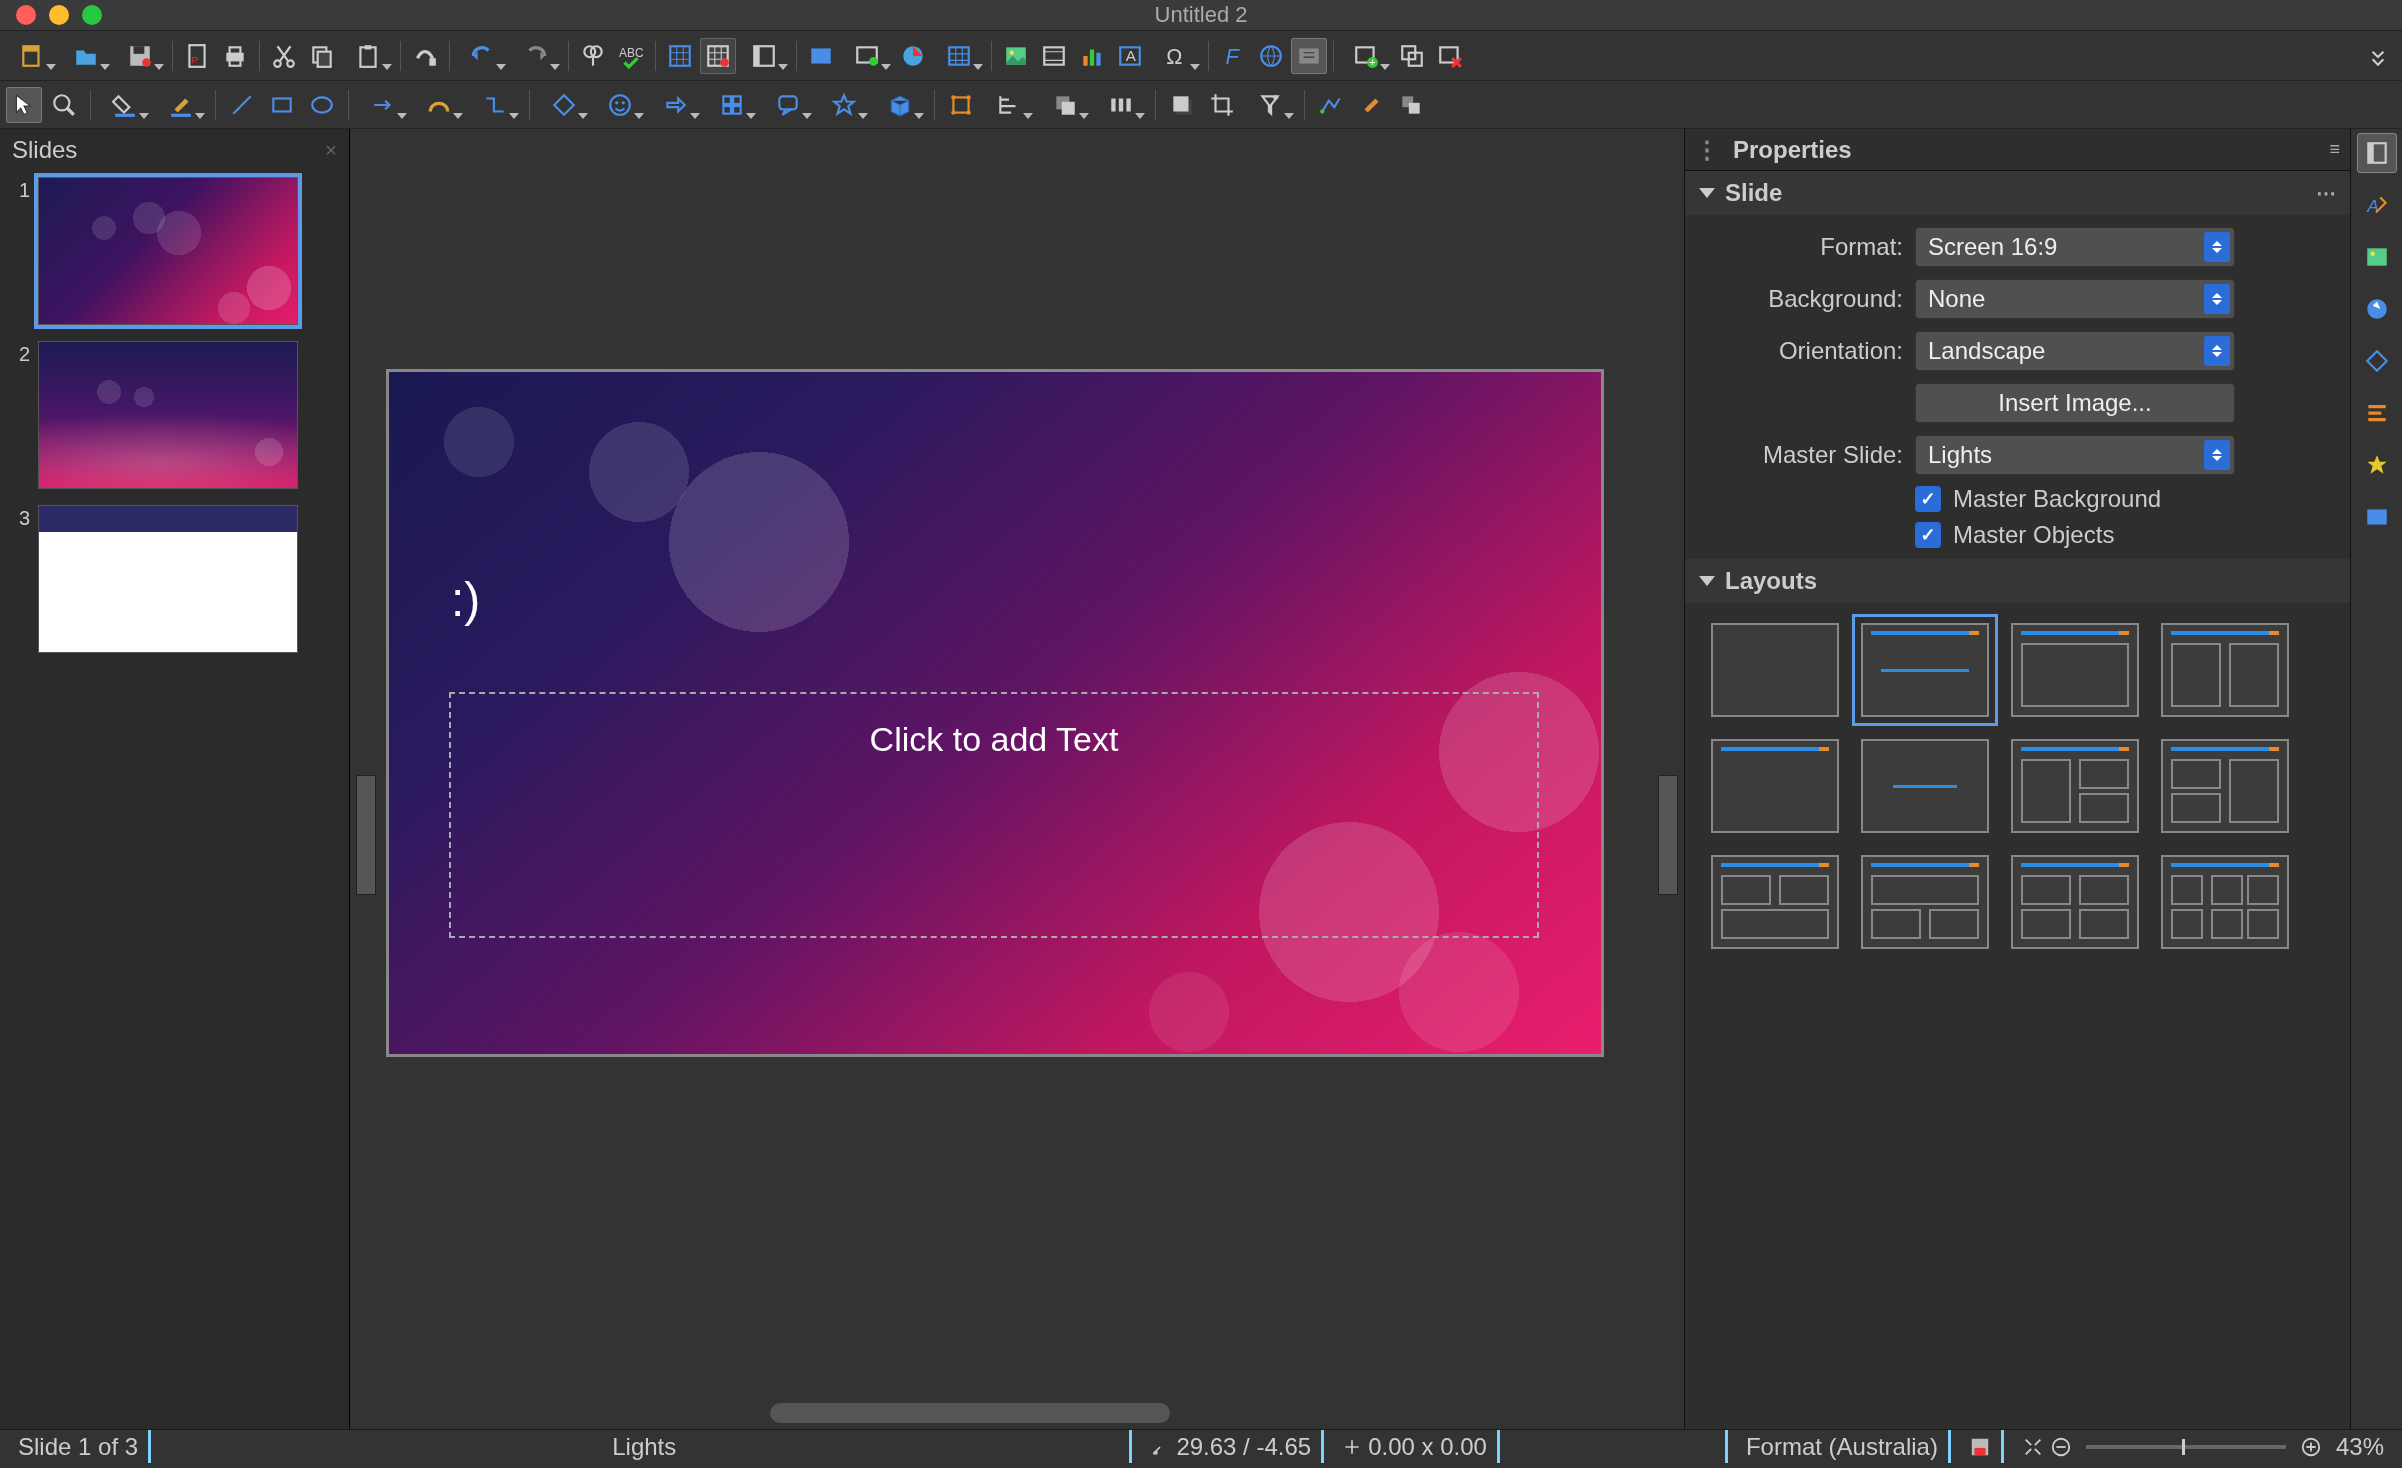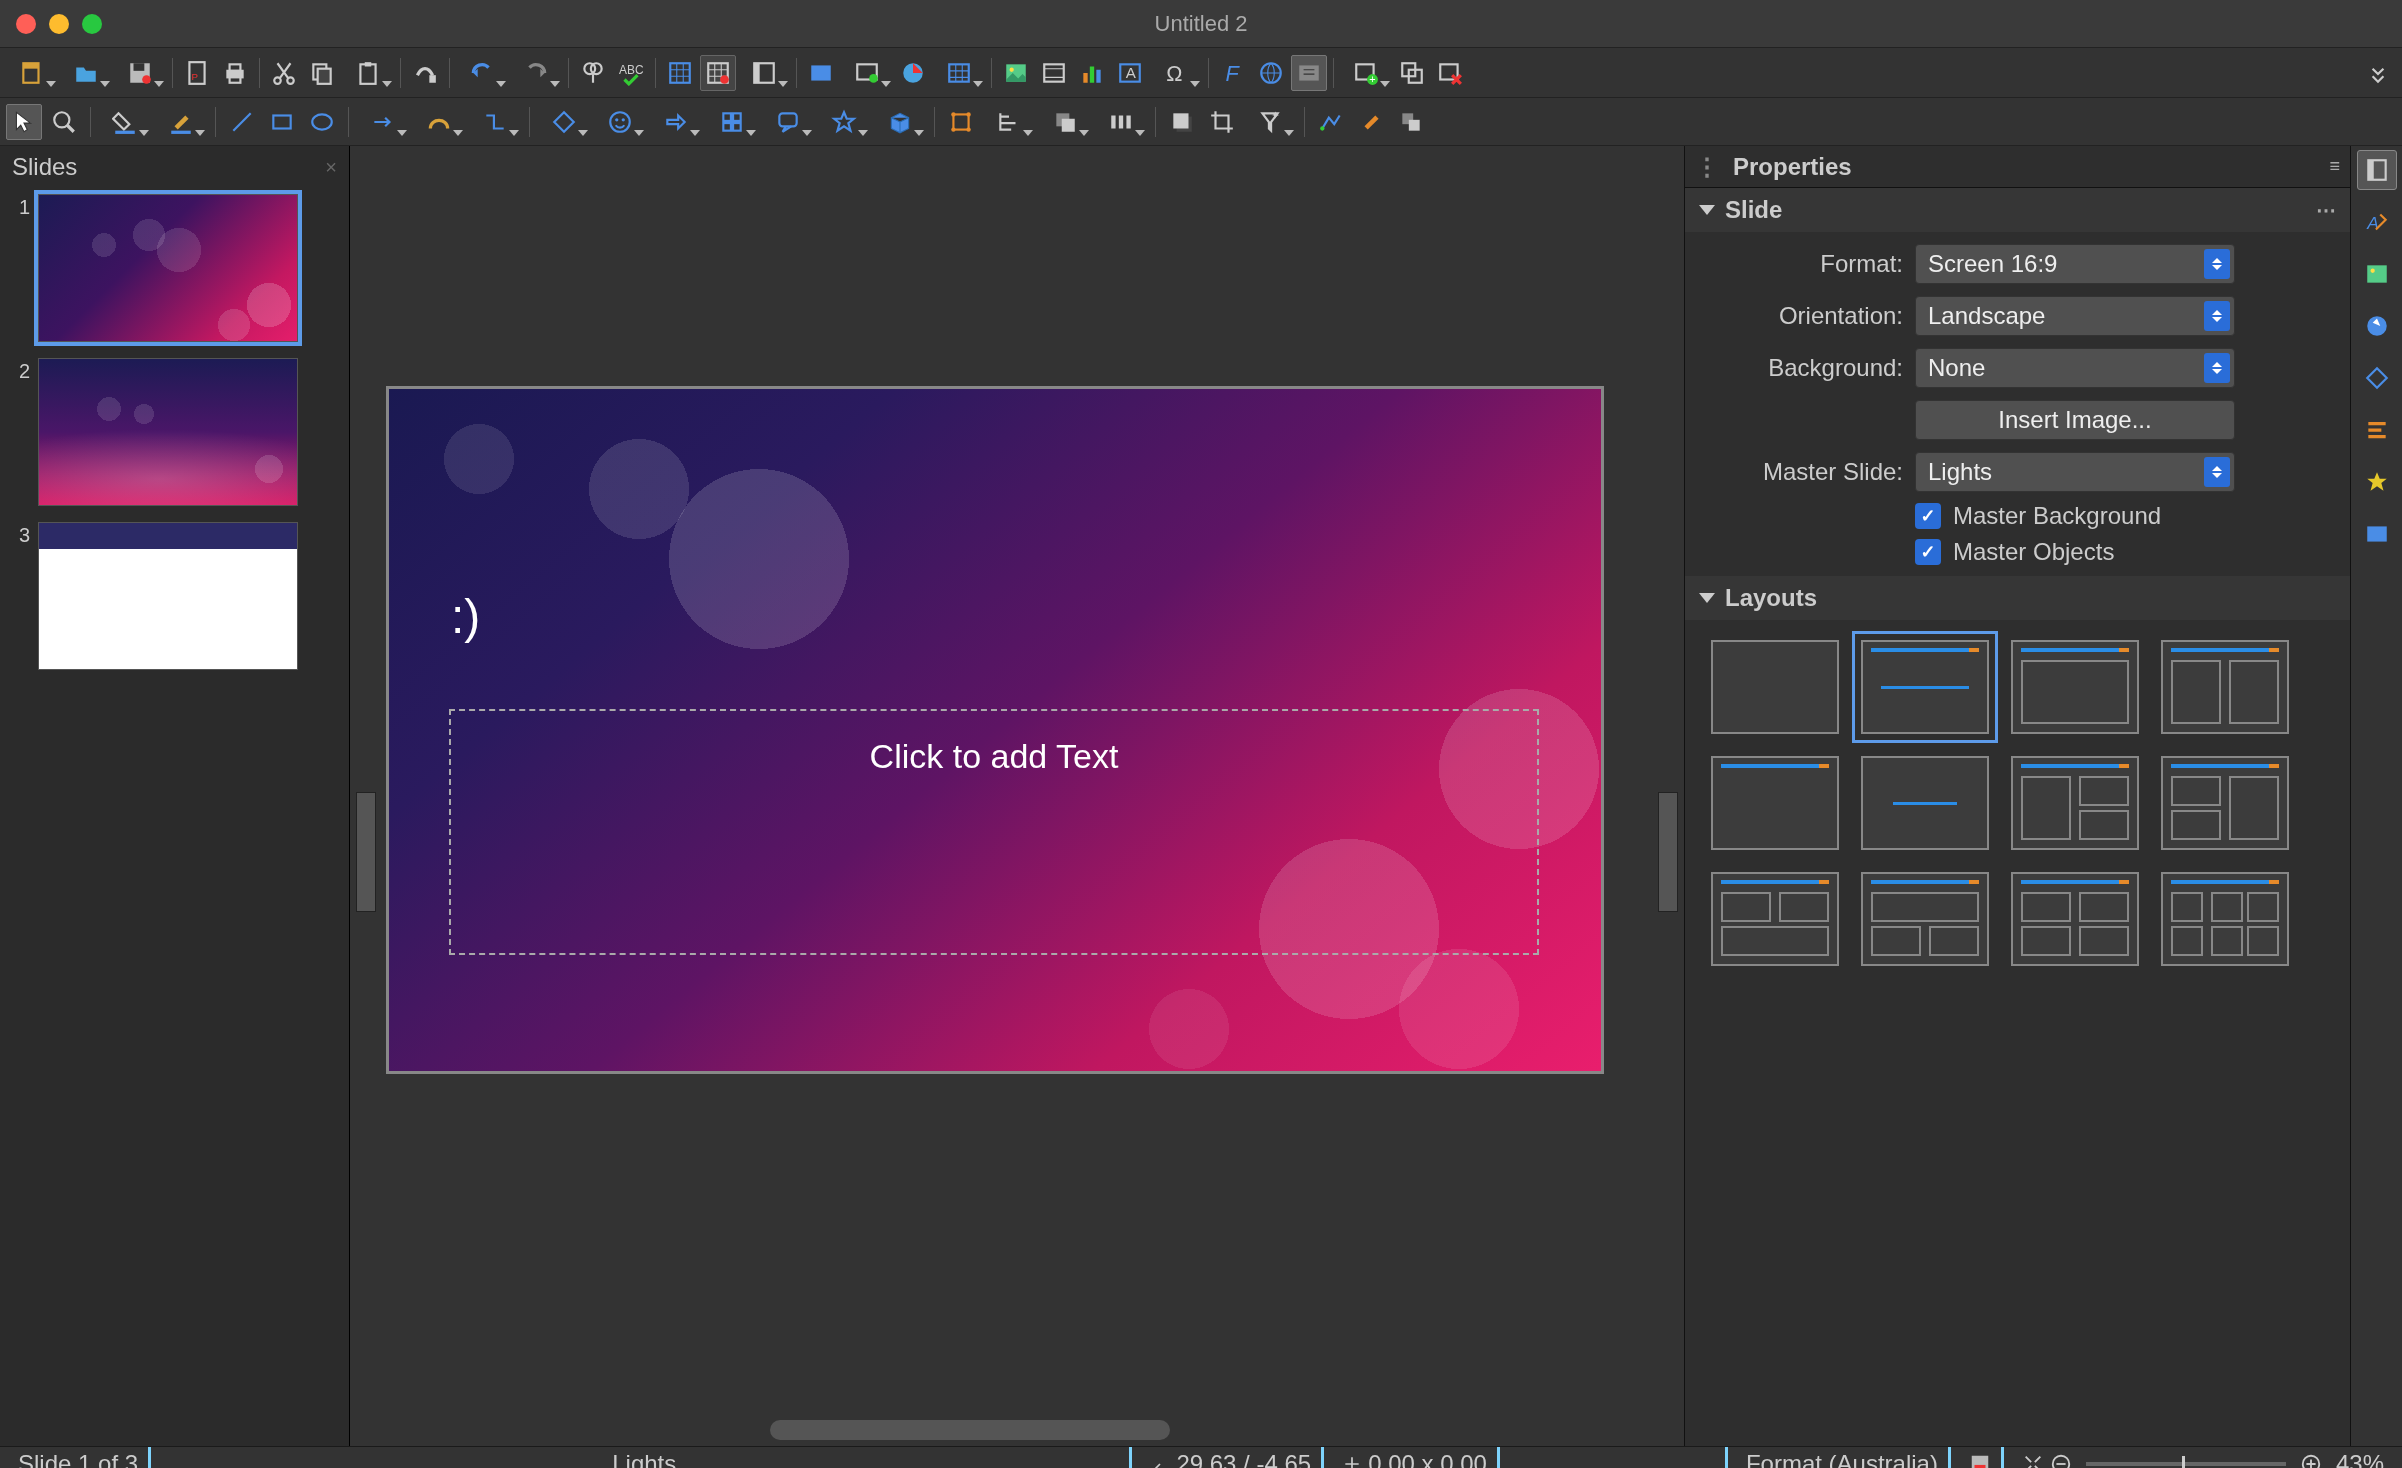--- a/index.html
+++ b/index.html
@@ -1,17 +1,17 @@
 <!DOCTYPE html>
 <html><head>
 <meta charset="utf-8">
 <style>
 * { margin: 0; padding: 0; box-sizing: border-box; font-family: -apple-system, "Helvetica Neue", Arial, sans-serif; user-select: none; }
 body { background: #333333; color: #ccc; overflow: hidden; width: 2402px; height: 1468px; transform-origin: top left; }
-.titlebar { height: 48px; background: #3a3a3a; display: flex; align-items: center; position: relative; border-bottom: 1px solid #222; }
+.titlebar { height: 31px; background: #3a3a3a; display: flex; align-items: center; position: relative; border-bottom: 1px solid #222; }
 .traffic { display: flex; gap: 13px; margin-left: 16px; }
 .tl { width: 20px; height: 20px; border-radius: 50%; }
 .close { background: #ff5f57; } .min { background: #febc2e; } .max { background: #28c840; }
 .title-text { position: absolute; left: 50%; transform: translateX(-50%); color: #aaa; font-size: 22px; font-weight: 500; }
 
 .toolbar { height: 50px; background: #333; display: flex; align-items: center; padding: 0 6px; gap: 2px; border-bottom: 1px solid #222; }
 .toolbar2 { height: 48px; background: #333; display: flex; align-items: center; padding: 0 6px; gap: 4px; border-bottom: 1px solid #222; }
 .tbtn { width: 36px; height: 36px; display: flex; align-items: center; justify-content: center; color: #ccc; border-radius: 2px; flex: none; }
 .tbtn.wide { width: 52px; position: relative; }
 .tbtn .caret { position: absolute; right: 2px; bottom: 4px; width: 0; height: 0; border-left: 5px solid transparent; border-right: 5px solid transparent; border-top: 6px solid #bbb; }
@@ -564,30 +564,30 @@
     </div>
     <div class="prop-section">
       <div class="form-row">
         <label>Format:</label>
         <div class="select">
             <span>Screen 16:9</span>
             <div class="arrows"></div>
           </div>
       </div>
       <div class="form-row">
+        <label>Background:</label>
+        <div class="select">
+            <span>None</span>
+            <div class="arrows"></div>
+          </div>
+      </div>
+      <div class="form-row">
         <label>Orientation:</label>
         <div class="select">
             <span>Landscape</span>
-            <div class="arrows"></div>
-          </div>
-      </div>
-      <div class="form-row">
-        <label>Background:</label>
-        <div class="select">
-            <span>None</span>
             <div class="arrows"></div>
           </div>
       </div>
       <div class="button-row">
           <div class="pbtn">Insert Image...</div>
         </div>
       <div class="form-row">
         <label>Master Slide:</label>
         <div class="select">
             <span>Lights</span>

